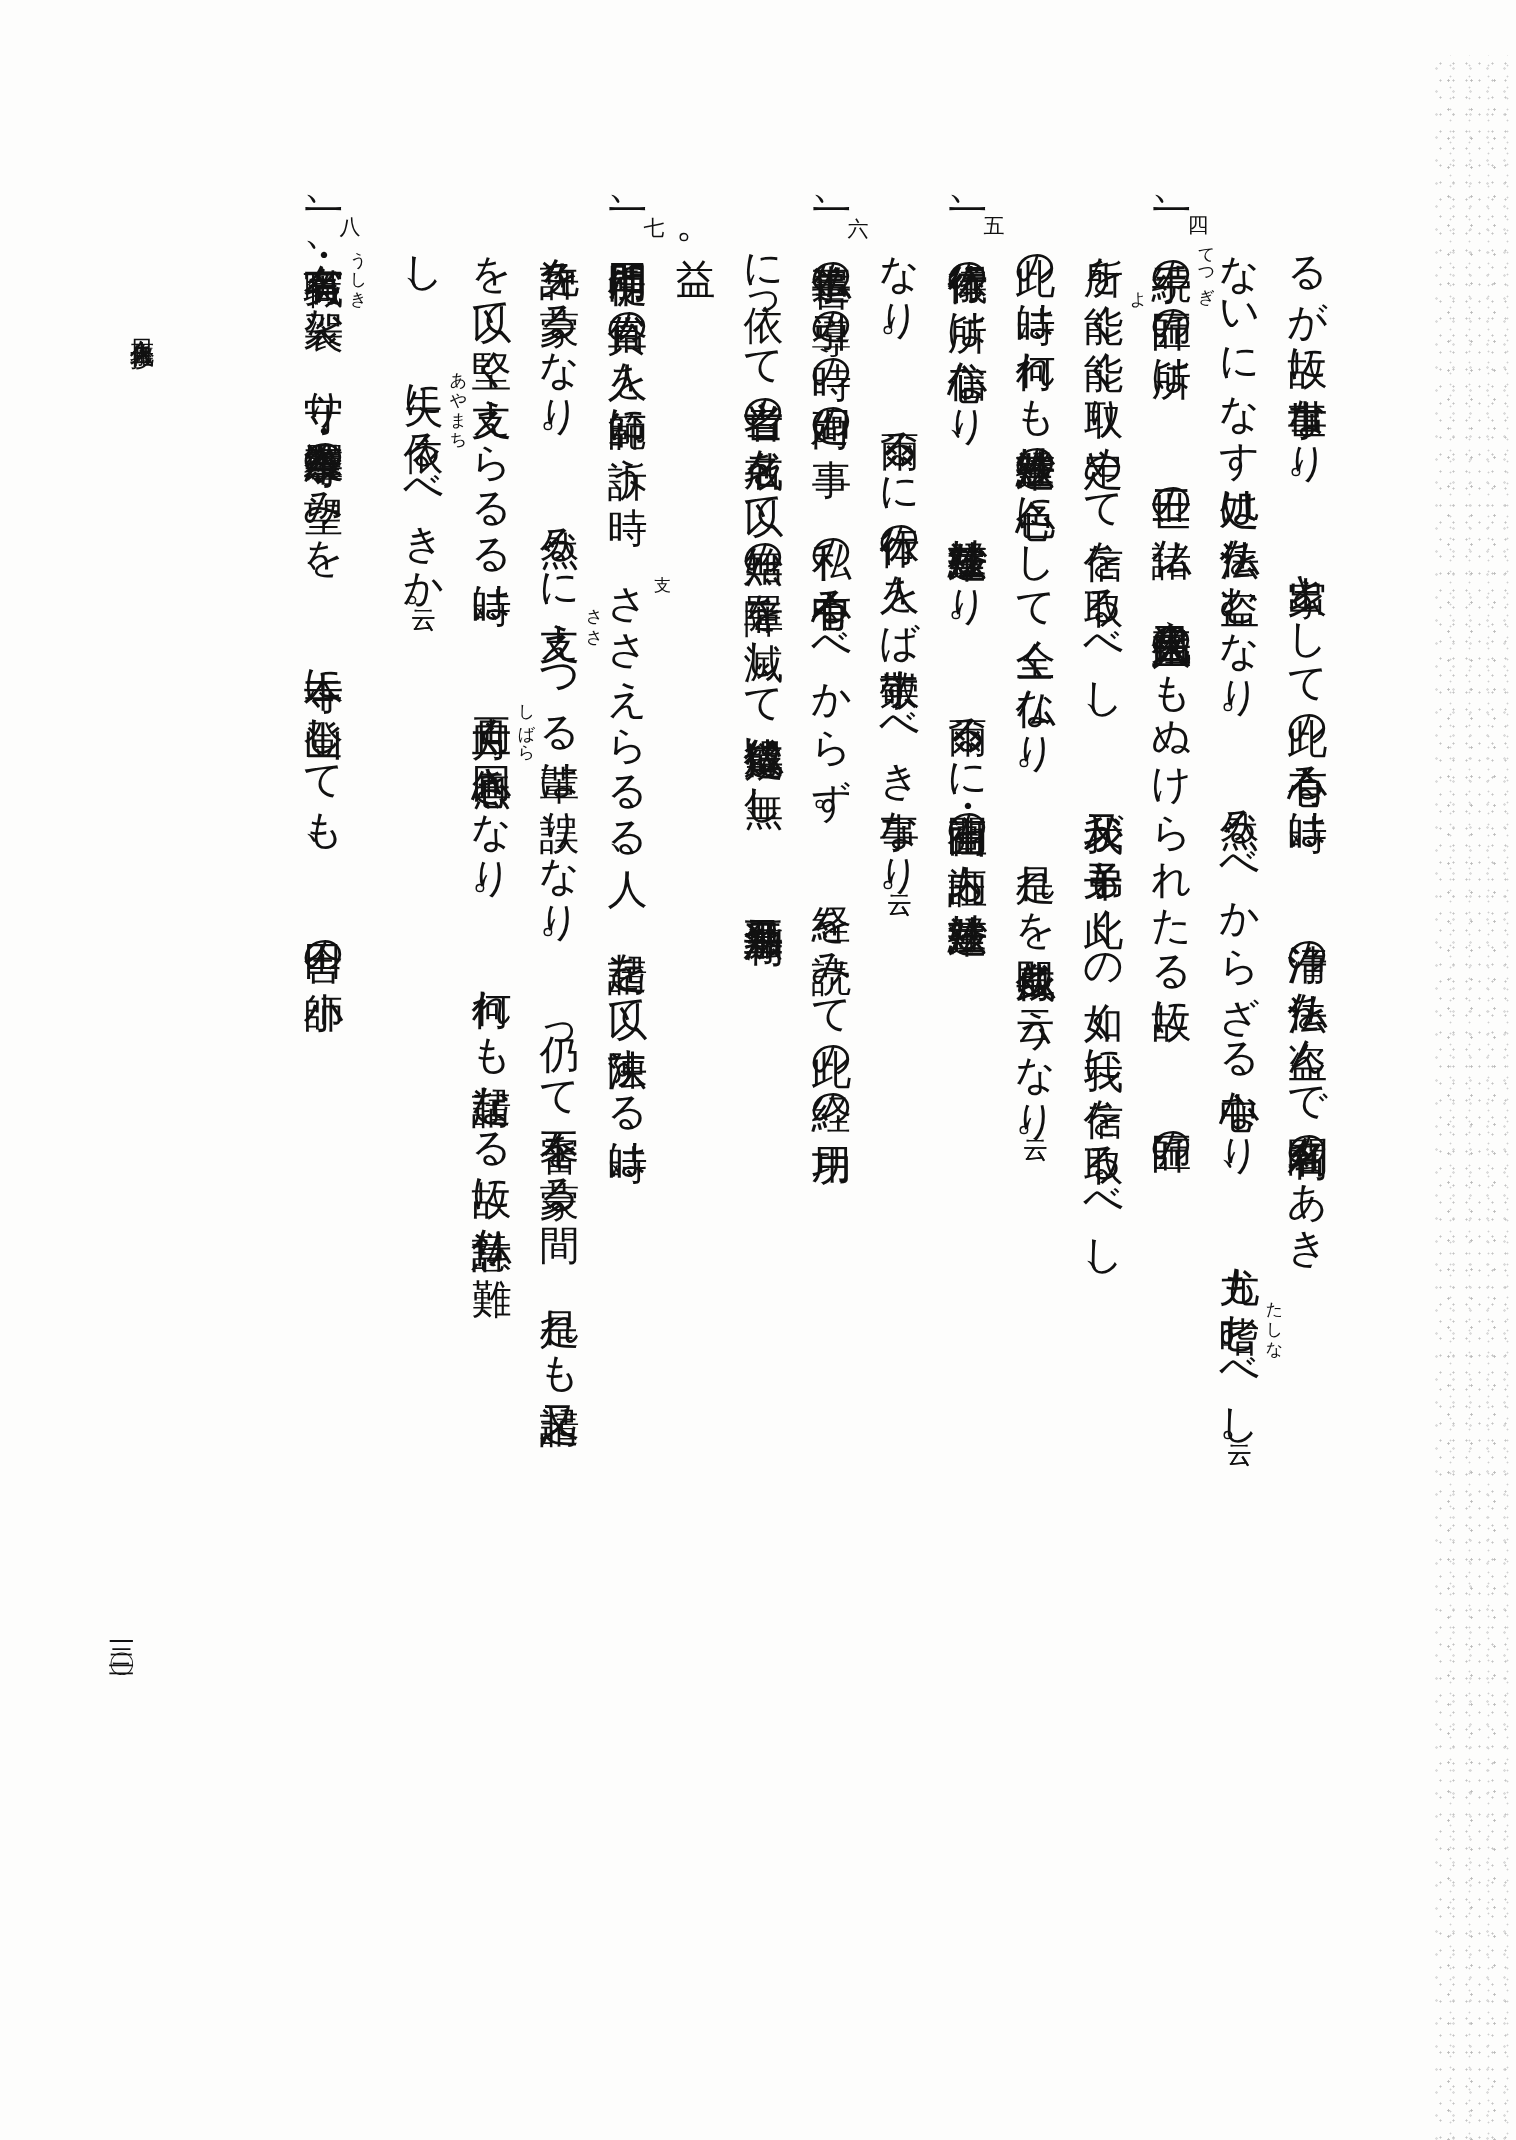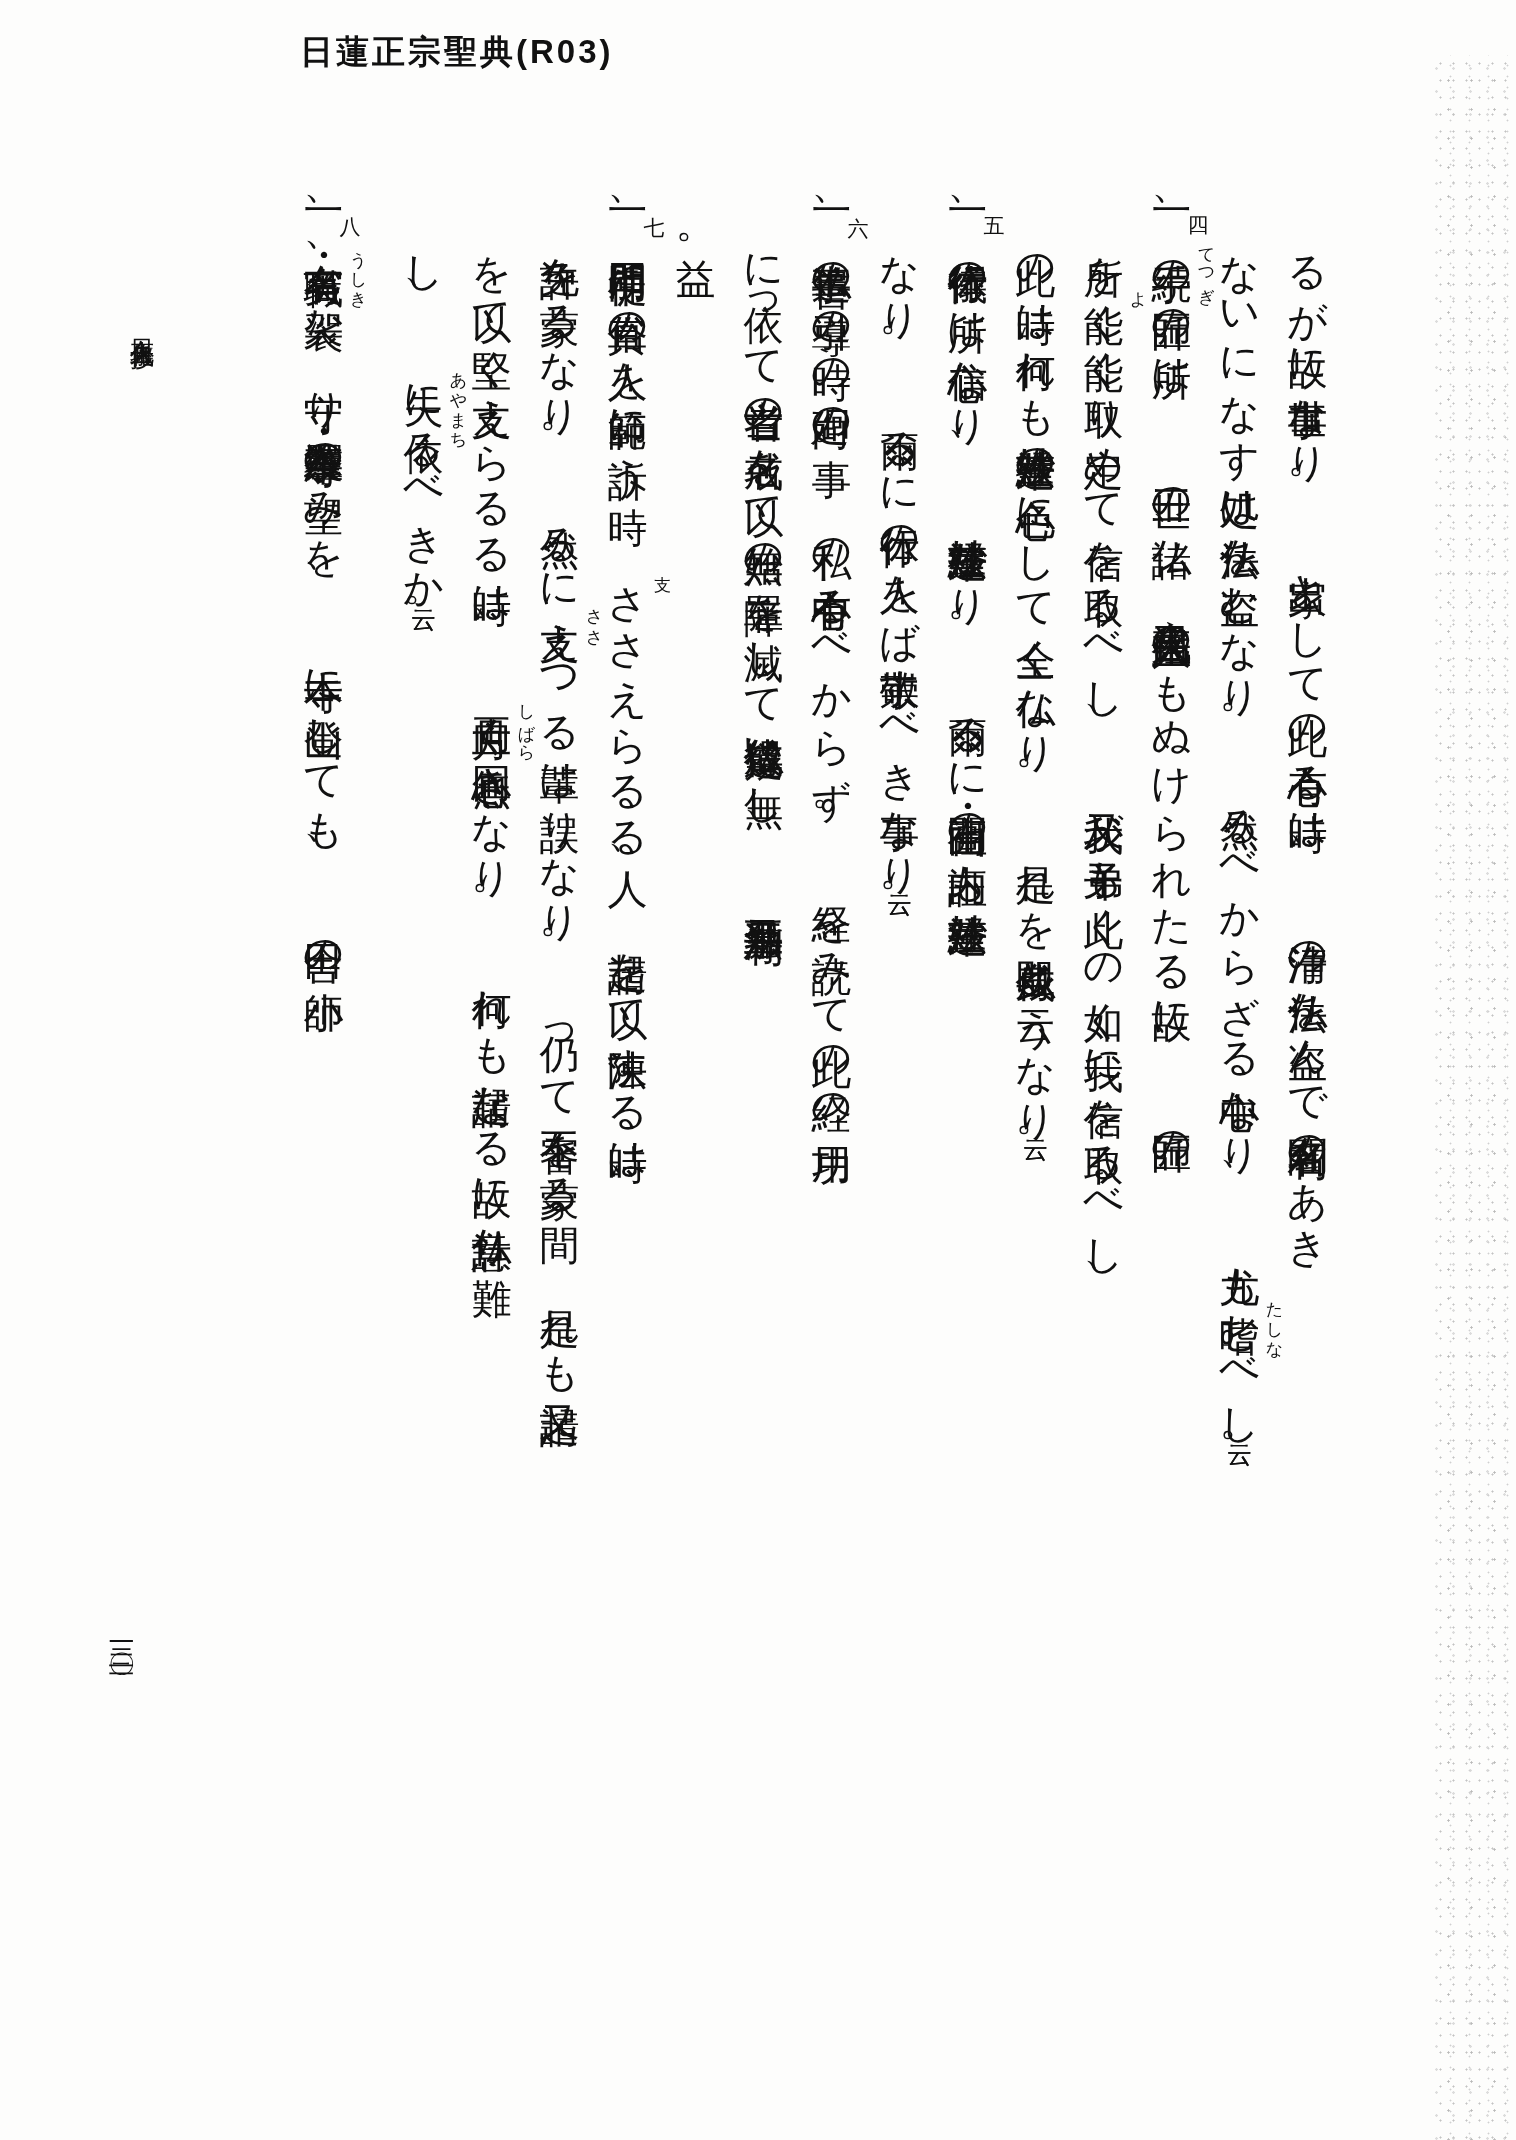--- a/index.html
+++ b/index.html
@@ -71,21 +71,20 @@
   .page-num{
     position:absolute;left:104px;top:1628px;
     writing-mode:vertical-rl;
     font-size:26px;letter-spacing:2px;
   }
 </style>
 </head>
 <body>
 
 <div class="page" style="background: rgb(253, 253, 252); color: rgb(17, 17, 17);">
-  <div class="header">日蓮正宗聖典(R03)</div>
   <div class="noise"></div>
   <div class="body" id="body-columns">
       <div class="col cont"><span>るが故に世事なり。　出家として此の心有る時は、　清浄の仏法を盗んで名聞名利のあき</span></div>
       <div class="col cont"><span>ないになす処は仏法を盗むなり。　然るべからざる心中なり、　尤も</span><span class="rb">嗜<span class="rt">たしな</span></span><span>むべし</span><span class="kun">云云</span><span>。</span></div>
       <div class="col sec"><span class="secnum">四</span><span>一、</span><span class="rb">手続<span class="rt">てつぎ</span></span><span>の師匠の所は、　三世の諸仏、　高祖已来代々上人のもぬけられたる故に、　師匠の</span></div>
       <div class="col cont"><span>所を</span><span class="rb">能<span class="rt">よ</span></span><span>く能く取り定めて信を取るべし、　又我が弟子も此くの如く我に信を取るべし、</span></div>
       <div class="col cont"><span>此の時は何れも妙法蓮華経の色心にして全く一仏なり。　是れを即身成仏と云うなり</span><span class="kun">云云</span><span>。</span></div>
       <div class="col sec"><span class="secnum">五</span><span>一、行体行儀の所は信心なり、　妙法蓮華経なり。　爾るに高祖・開山の内証も妙法蓮華経</span></div>
       <div class="col cont"><span>なり。　爾るに行体の人をば崇敬すべき事なり</span><span class="kun">云云</span><span>。</span></div>
       <div class="col sec"><span class="secnum">六</span><span>一、仏事追善の引導の時の廻向の事。　私の心中有るべからず。　経を読みて此の経の功用</span></div>

